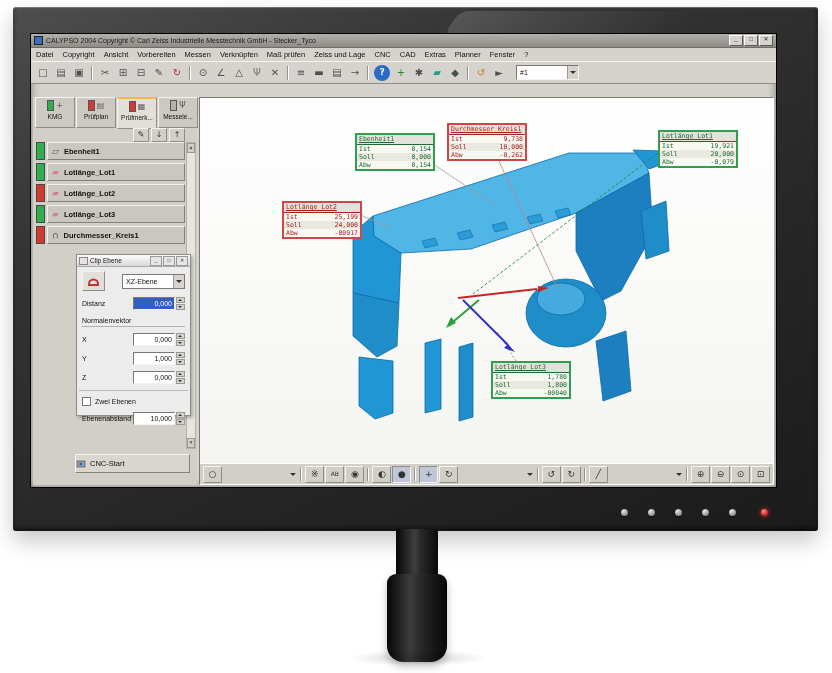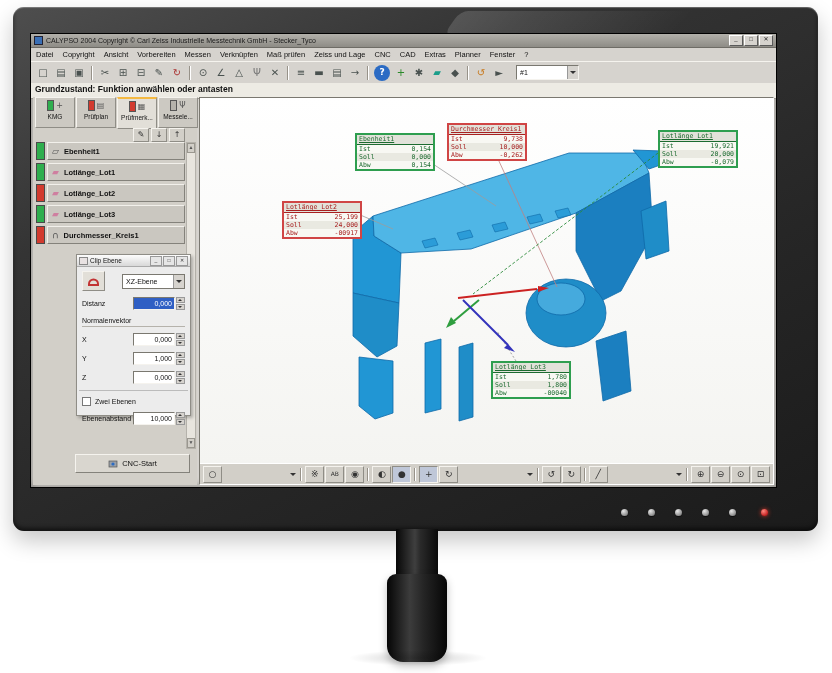--- a/index.html
+++ b/index.html
@@ -1,18 +1,18 @@
 <!DOCTYPE html>
 <html><head>
 <meta charset="utf-8">
 <style>
   html,body{margin:0;padding:0}
   body{width:832px;height:673px;position:relative;background:#fff;font-family:"Liberation Sans",sans-serif;overflow:hidden}
   
-  .monitor{position:absolute;left:13px;top:7px;width:805px;height:524px;border-radius:11px;
+  .monitor{position:absolute;left:13px;top:7px;width:805px;height:524px;border-radius:3px;
     background:linear-gradient(155deg,#4e4e4e 0%,#343434 28%,#262626 65%,#1b1b1b 100%);
     box-shadow:0 10px 22px rgba(0,0,0,.22), inset 0 1px 1px rgba(255,255,255,.28), inset 0 -3px 4px rgba(0,0,0,.55)}
   .gloss{position:absolute;right:36px;top:4px;width:330px;height:24px;transform:skewX(-35deg);
     background:linear-gradient(100deg,rgba(255,255,255,.15),rgba(255,255,255,0) 70%);border-radius:8px}
   .mbtns{position:absolute;right:50px;bottom:15px;display:flex;align-items:center;gap:20px}
   .mdot{width:7px;height:7px;border-radius:50%;background:radial-gradient(circle at 35% 30%,#e8e8e8,#8d8d8d 70%);box-shadow:0 1px 1px rgba(0,0,0,.6)}
   .mled{width:7px;height:7px;border-radius:50%;background:radial-gradient(circle at 35% 30%,#ff8a80,#c62222 70%);box-shadow:0 0 4px rgba(255,60,40,.8);margin-left:5px}
   .stand-neck{position:absolute;left:396px;top:529px;width:42px;height:50px;
     background:linear-gradient(90deg,#070707,#3f3f3f 45%,#2a2a2a 58%,#0a0a0a)}
   .stand-col{position:absolute;left:387px;top:574px;width:60px;height:88px;border-radius:9px 9px 16px 16px;
@@ -72,21 +72,21 @@
   .dfield.sel{background:#2f5fc4;color:#fff}
   .dspin{width:9px;height:13px;margin-left:1px;display:flex;flex-direction:column;gap:1px}
   .dspin b{flex:1;background:#d6d3ce;border:1px solid #999;position:relative}
   .dspin b.up::after,.dspin b.dn::after{content:"";position:absolute;left:1px;top:1px;border:2px solid transparent}
   .dspin b.up::after{border-bottom-color:#333;top:-1px}
   .dspin b.dn::after{border-top-color:#333;top:1px}
   .dsec{margin-top:7px;border-bottom:1px solid #b5b2ab;padding-bottom:2px}
   .dhr{border-top:1px solid #bbb;margin:6px -3px 0}
   .dcheckrow{display:flex;align-items:center;margin-top:6px}
   .dcheck{width:7px;height:7px;background:#fff;border:1px solid #777;margin-right:4px}
-  .cncbtn{position:absolute;left:42px;bottom:12px;width:113px;height:17px;background:#d9d6cf;border:1px solid;border-color:#f5f3ee #84827b #84827b #f5f3ee;display:flex;align-items:center;justify-content:center;gap:4px;font-size:7.5px}
+  .cncbtn{position:absolute;left:42px;bottom:12px;width:113px;height:17px;background:#d9d6cf;border:1px solid;border-color:#f5f3ee #84827b #84827b #f5f3ee;display:flex;align-items:center;justify-content:flex-start;gap:4px;font-size:7.5px}
   
   .viewport{position:absolute;left:168px;top:63px;right:2px;bottom:2px;border:1px solid;border-color:#7a7870 #fff #fff #7a7870;background:#fdfdfc}
   .vp-canvas{position:absolute;inset:0 0 20px 0;overflow:hidden;background:linear-gradient(#ffffff,#f4f4f1)}
   .vp-toolbar{position:absolute;left:0;right:0;bottom:0;height:20px;background:#d2cfc8;border-top:1px solid #fff;display:flex;align-items:center;padding:0 3px;gap:1px}
   .vbtn{min-width:15px;height:15px;border:1px solid;border-color:#f5f3ee #8f8d86 #8f8d86 #f5f3ee;background:#d2cfc8;font:9px "DejaVu Sans",sans-serif;text-align:center;line-height:14px;color:#333;padding:0 1px}
   .vbtn.pressed{border-color:#8f8d86 #f5f3ee #f5f3ee #8f8d86;background:#bfc7d8}
   .vsep{width:1px;height:13px;background:#979289;border-right:1px solid #fff;margin:0 2px}
   
   .anno{position:absolute;width:76px;border:2px solid;background:#efefe9;font-family:"DejaVu Sans Mono","Liberation Mono",monospace;font-size:6.5px}
   .anno.green{border-color:#2e9e4f;color:#1c6b30}
@@ -164,23 +164,20 @@
         <span class="tbtn" style="color:#c87a1e">↺</span>
         <span class="tbtn">►</span>
         <span class="tcombo">
           <span>#1</span>
           <span class="car">
               <b></b>
             </span>
         </span>
       </div>
 
-      <div class="statusbar">
-        <span>Grundzustand: Funktion anwählen oder antasten</span>
-      </div>
 
       <div class="sidebar">
         <div class="tabs">
           <div class="tab">
             <span class="tchip chip-green"></span><span class="tglyph">+</span>
             <span class="tlabel">KMG</span>
           </div>
           <div class="tab">
             <span class="tchip chip-red"></span><span class="tglyph">▤</span>
             <span class="tlabel">Prüfplan</span>

